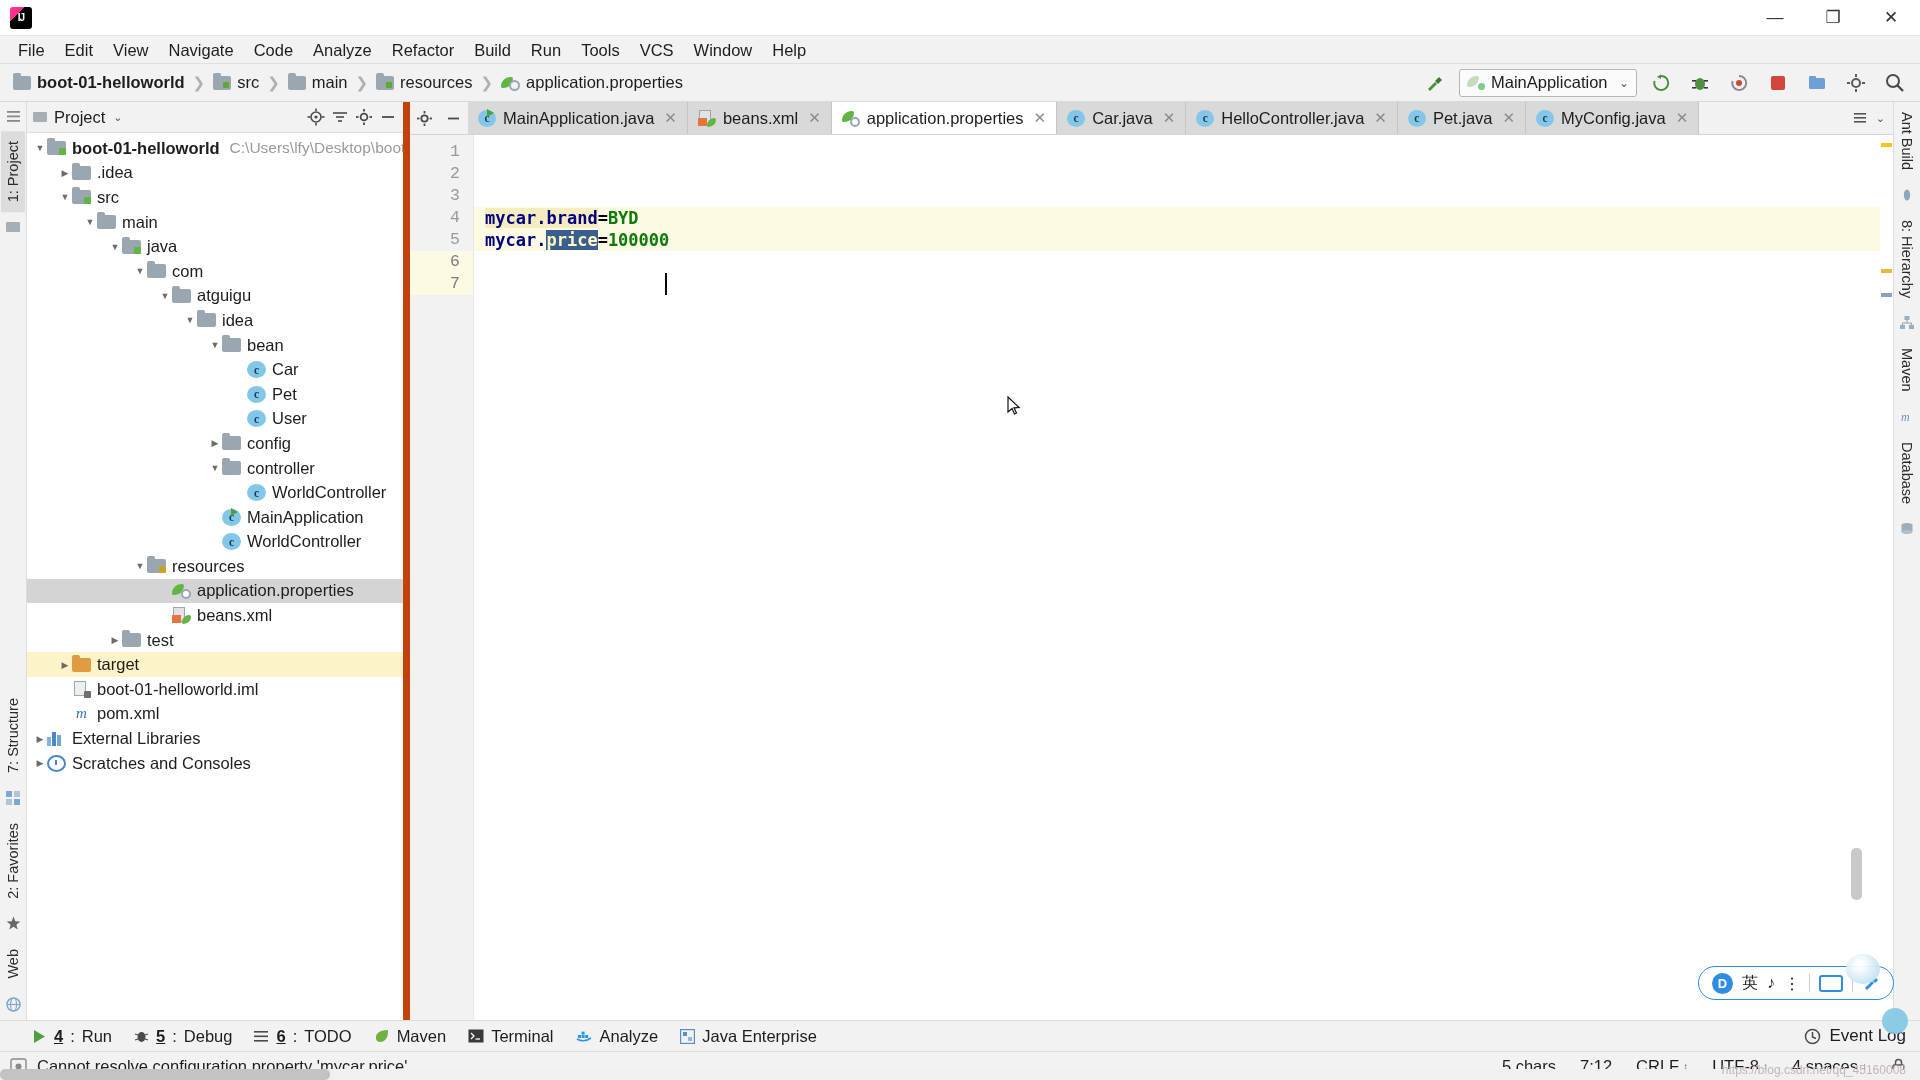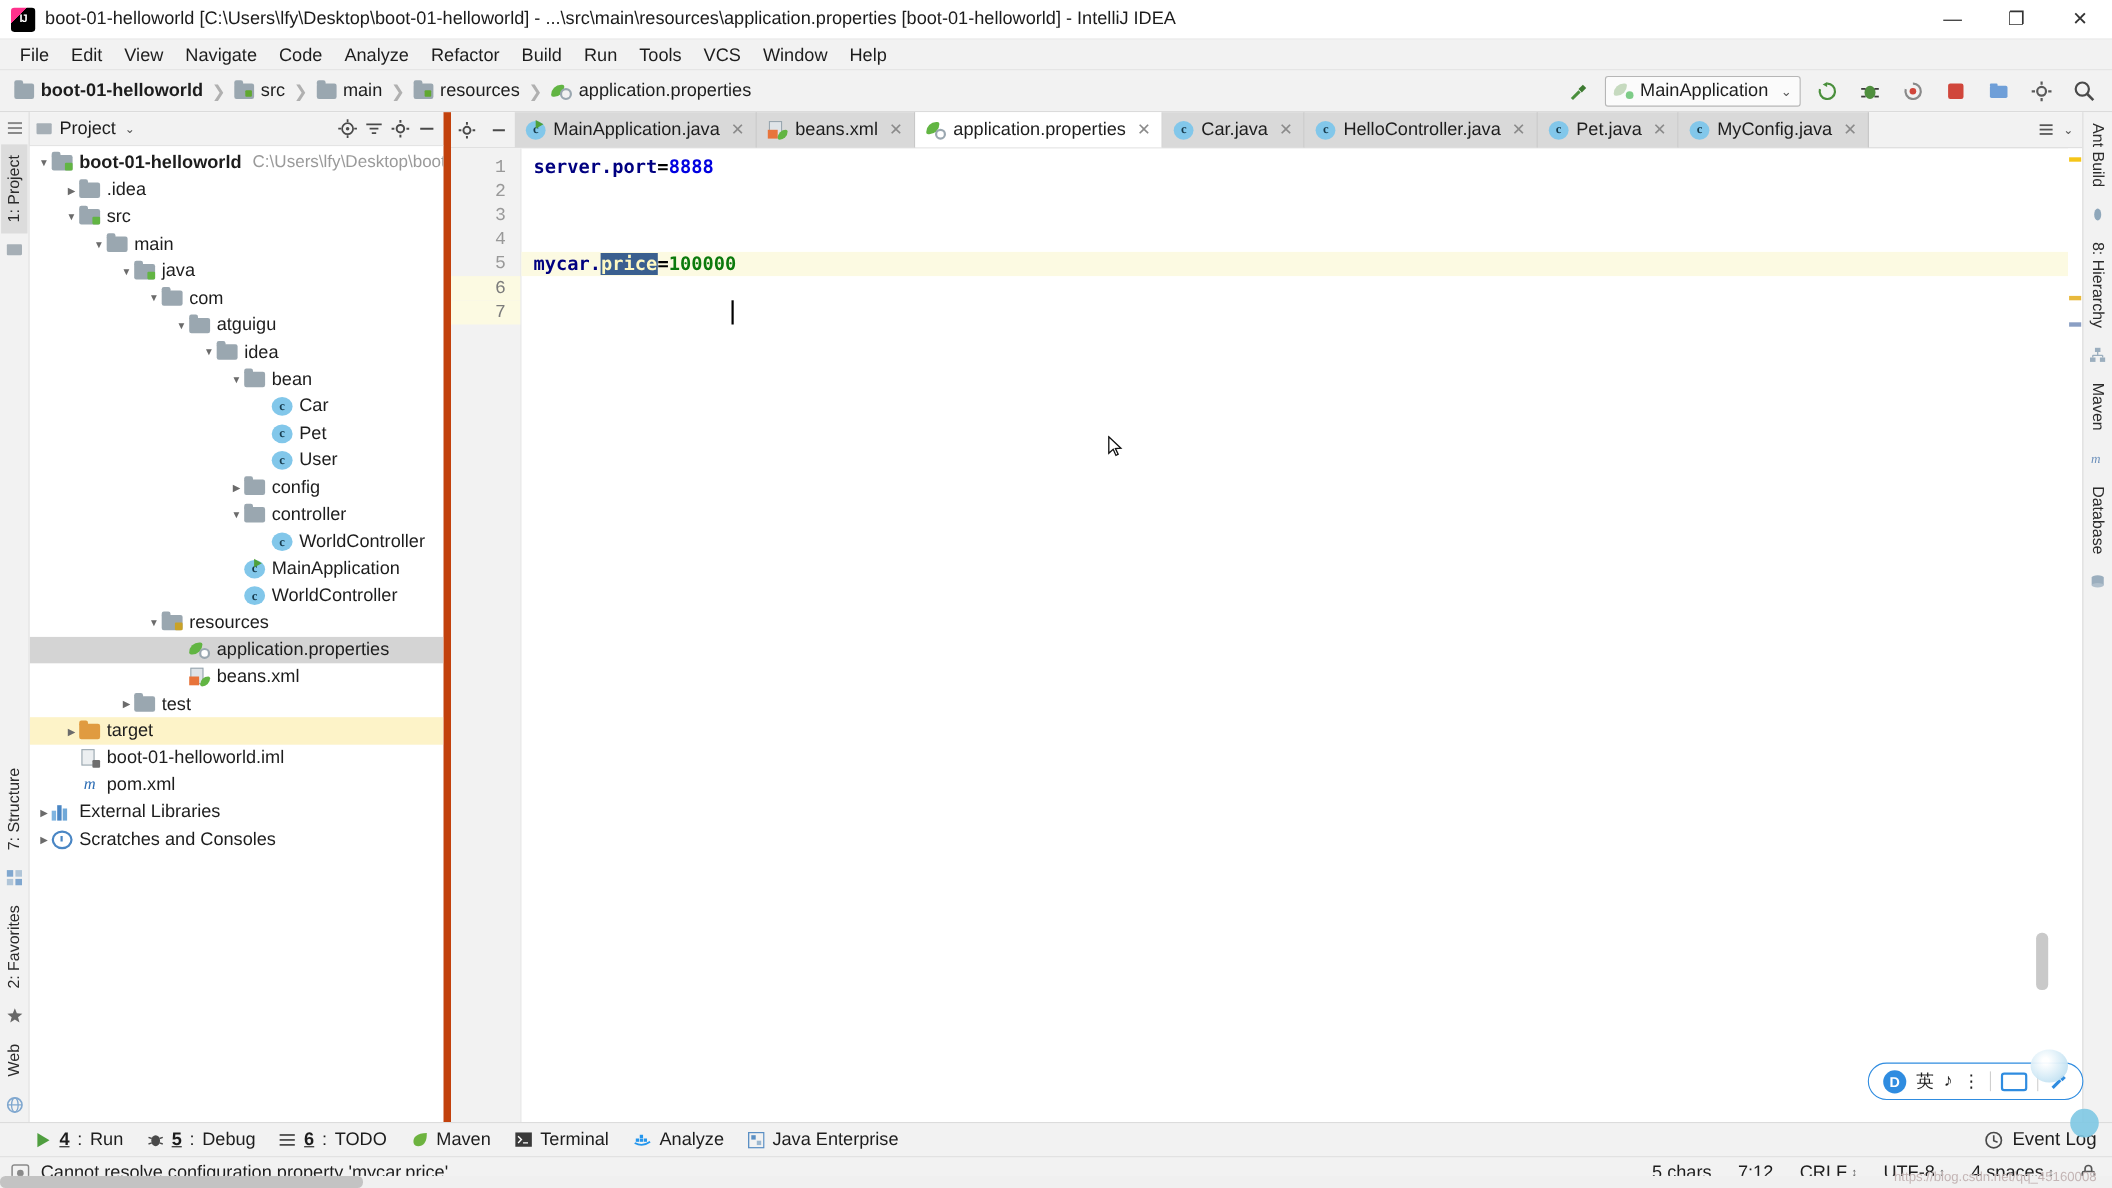--- a/index.html
+++ b/index.html
@@ -352,21 +352,20 @@
     background: #c9c9c9; border-radius: 5px;
   }
 </style>
 </head>
 <body>
 
 <div class="app">
 
   <div class="titlebar">
     <div class="tb-icon"></div>
-    <div class="tb-title">boot-01-helloworld [C:\Users\lfy\Desktop\boot-01-helloworld] - ...\src\main\resources\application.properties [boot-01-helloworld] - IntelliJ IDEA</div>
     <div class="win-btns">
       <div class="win-btn">—</div>
       <div class="win-btn">❐</div>
       <div class="win-btn close">✕</div>
     </div>
   </div>
 
   <div class="menubar" id="menubar">
       <div class="menu-item">File</div>
       <div class="menu-item">Edit</div>
@@ -800,24 +799,24 @@
             <div class="gl">1</div>
             <div class="gl">2</div>
             <div class="gl">3</div>
             <div class="gl">4</div>
             <div class="gl">5</div>
             <div class="gl cur">6</div>
             <div class="gl cur">7</div>
           </div>
         <div class="code" id="code">
 
-          <div class="cl"><span class="k">server.port</span><span class="eq">=</span><span class="n">8888</span></div>
             <div class="cl"></div>
             <div class="cl"></div>
             <div class="cl"></div>
+            <div class="cl cur"><span class="k warnhl">mycar</span><span class="k warnhl">.</span><span class="k warnhl">brand</span><span class="eq">=</span><span class="v">BYD</span></div>
             <div class="cl cur"><span class="k">mycar</span><span class="k">.</span><span class="k selhl">price</span><span class="eq">=</span><span class="v">100000</span></div>
             <svg class="mouse" viewBox="0 0 14 20">
             <path d="M1 1 L1 16 L5 12.5 L7.5 18 L9.5 17 L7 11.8 L12 11.5 Z" fill="#fff" stroke="#111" stroke-width="1.2"></path>
           </svg>
         <div class="caretline" style="left: 191px; top: 138px; height: 22px;"></div>
           </div>
         <div class="err-stripe">
           <div class="stripe-mark" style="top:8px;background:#f5c518;"></div>
           <div class="stripe-mark" style="top:134px;background:#e8b93c;"></div>
           <div class="stripe-mark" style="top:158px;background:#8a9fc4;"></div>

